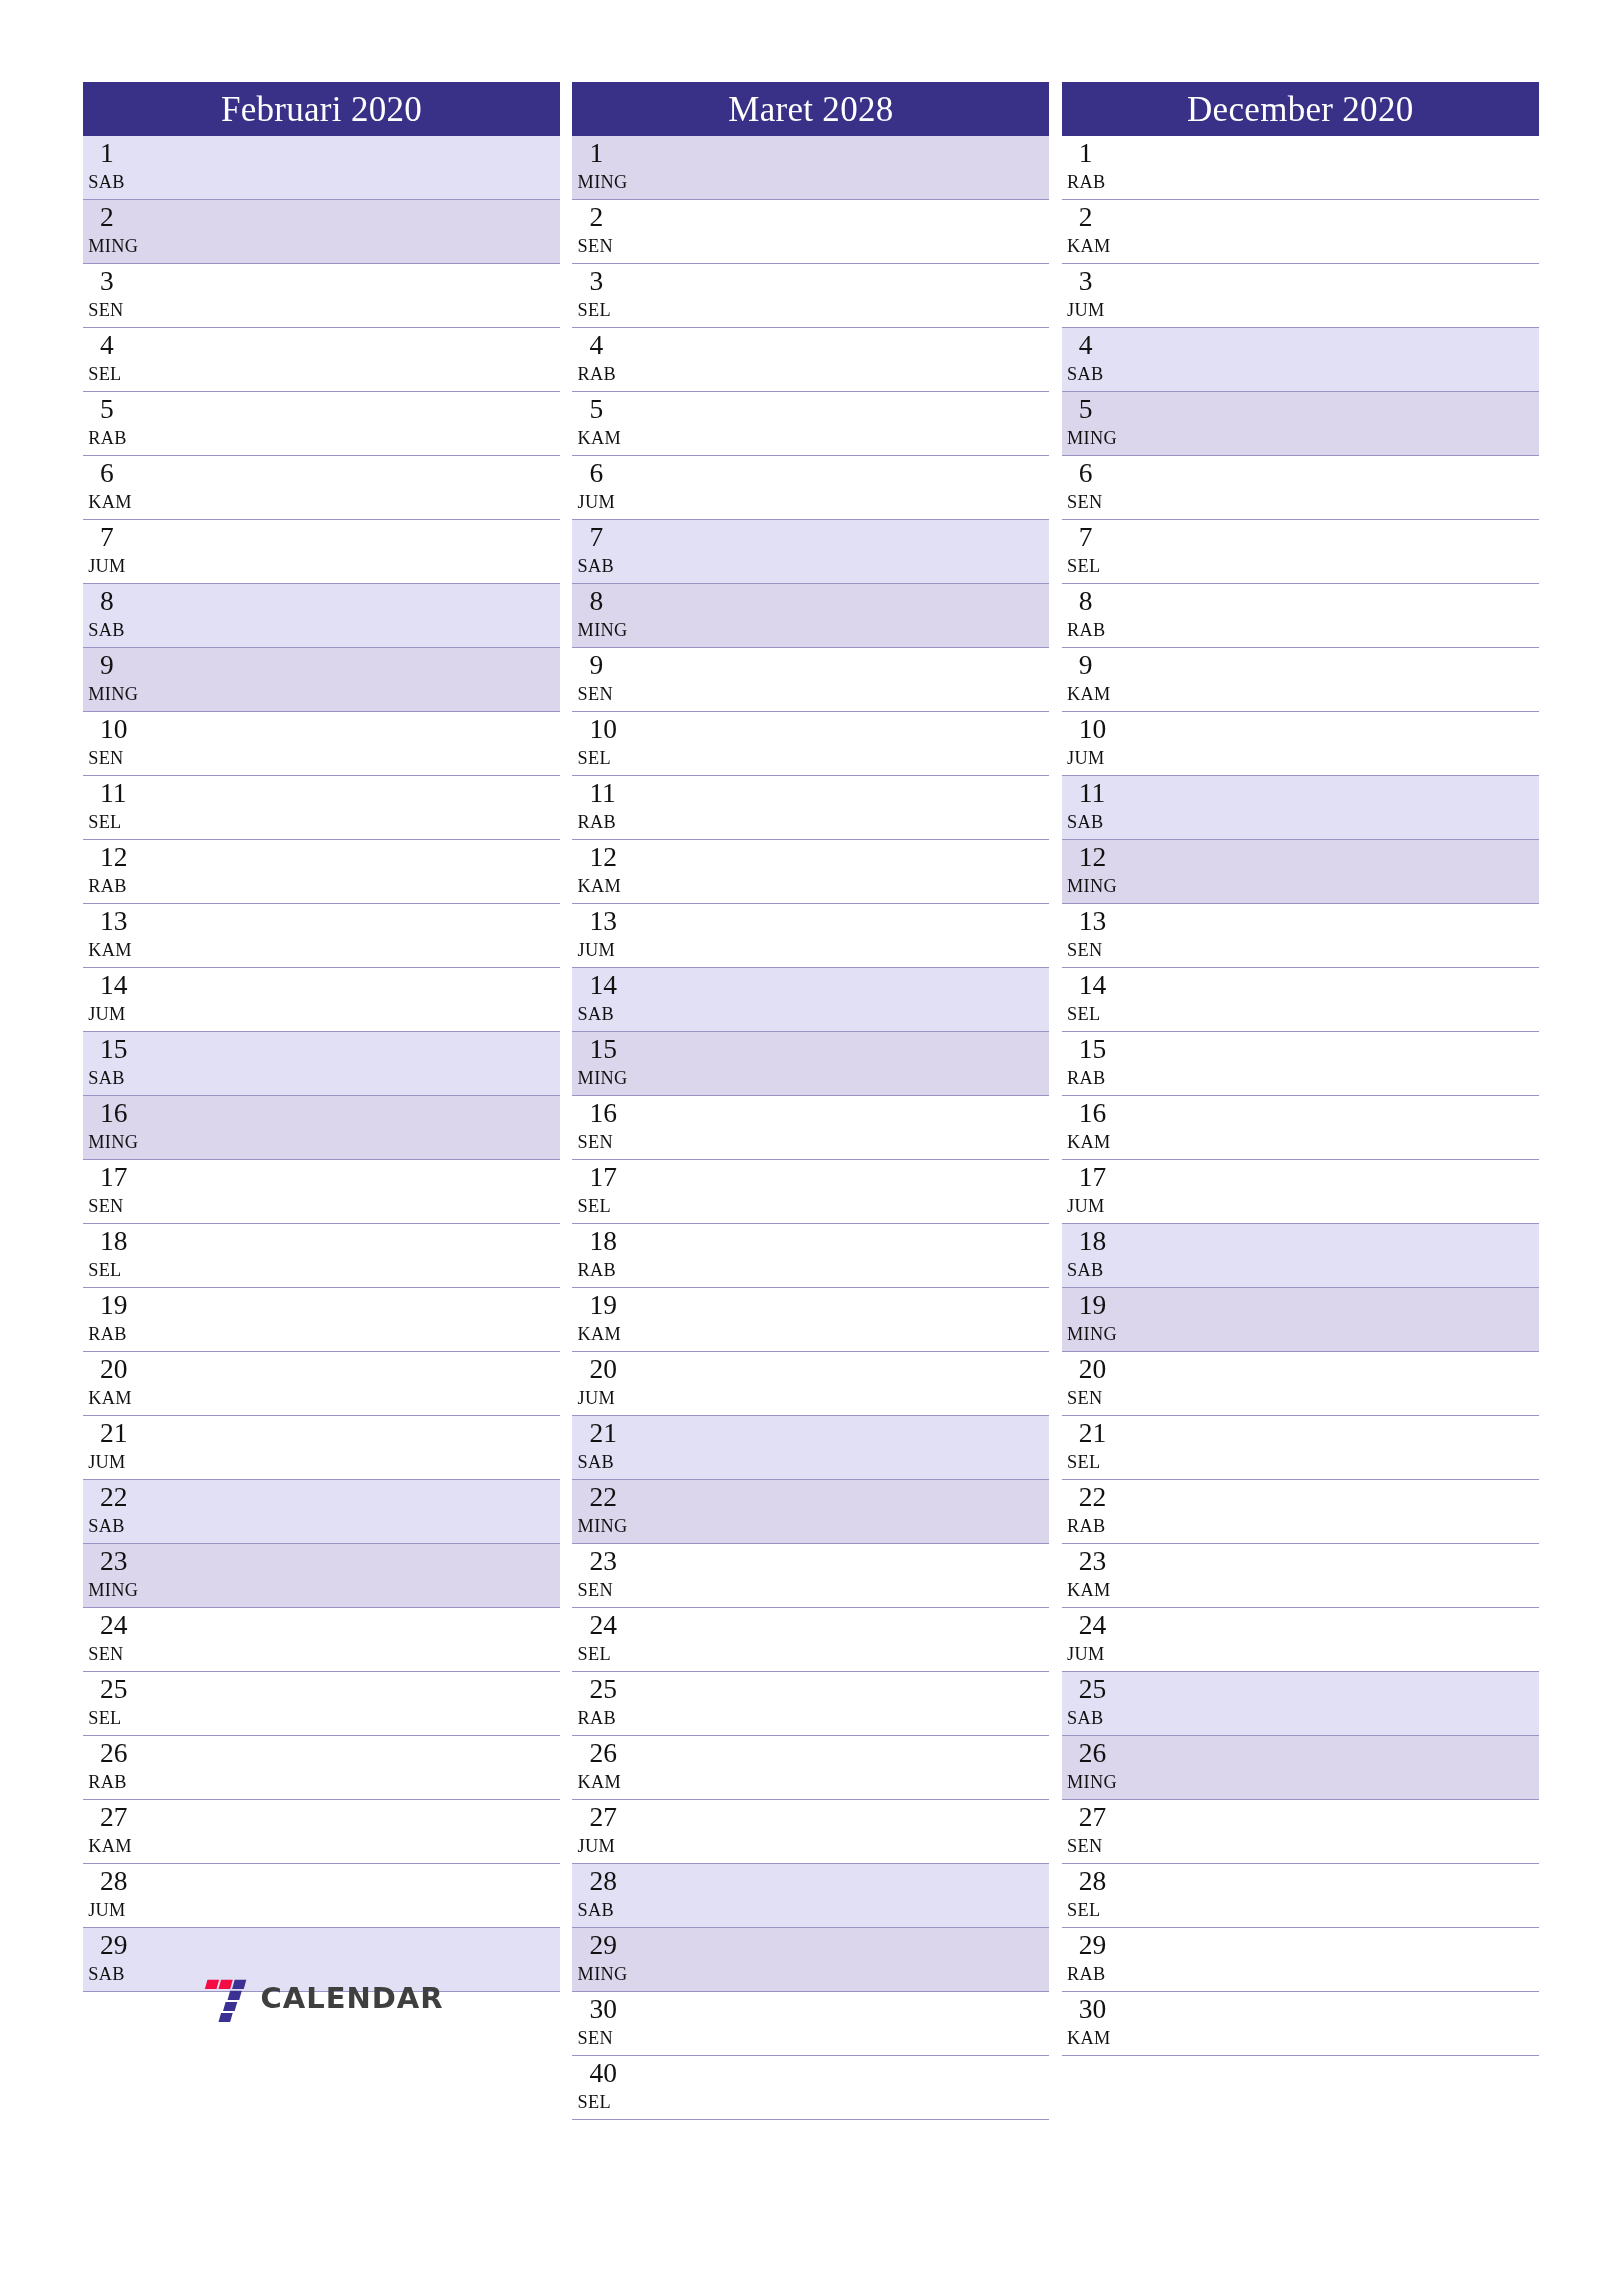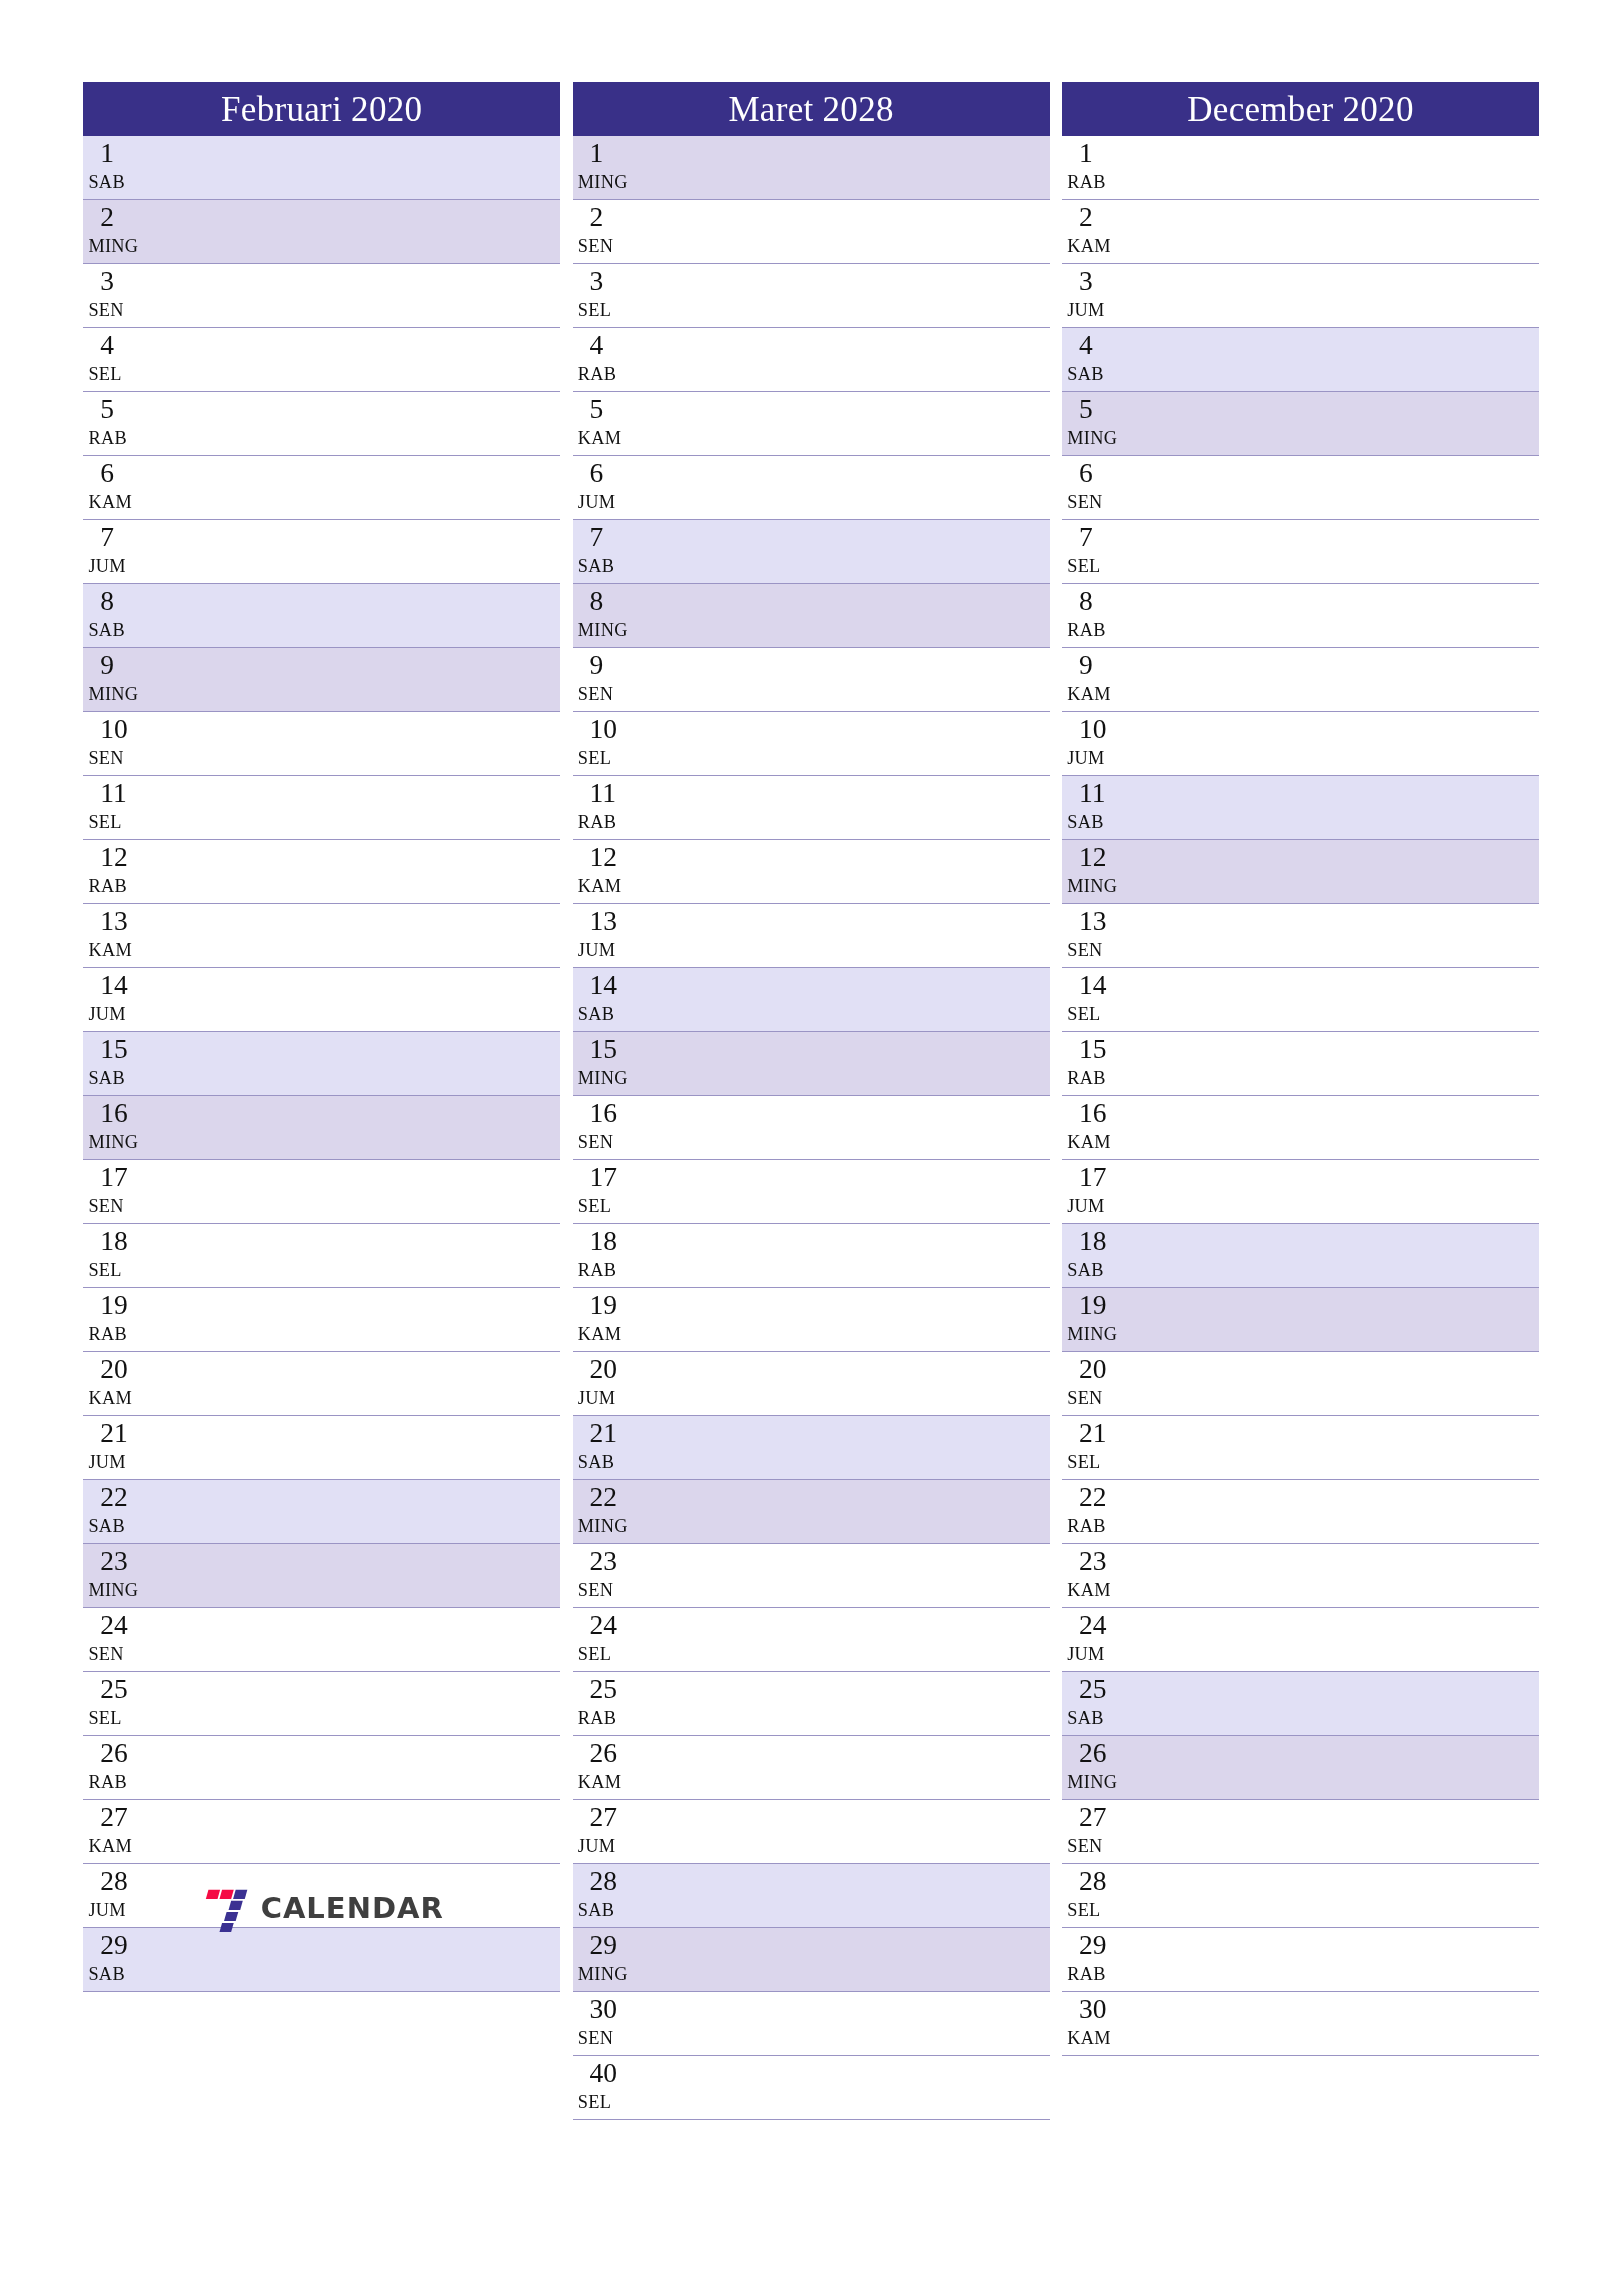--- a/index.html
+++ b/index.html
@@ -15,21 +15,20 @@
     overflow: hidden;
   }
 
   #planner {
     position: absolute;
     left: 83px;
     top: 82px;
     width: 1456px;
     display: flex;
     gap: 12.4px;
-    justify-content: flex-end;
   }
 
   .month-col {
     width: 477px;
     position: relative;
   }
 
   .month-header {
     height: 54px;
     background: #393088;
@@ -224,21 +223,21 @@
         </div>
         <div class="day-row " style="border-bottom-color: rgb(154, 148, 196);">
           <span class="day-num">28</span>
           <span class="day-name">JUM</span>
         </div>
         <div class="day-row sat" style="border-bottom-color: rgb(154, 148, 196); background: rgb(225, 224, 245);">
           <span class="day-num">29</span>
           <span class="day-name">SAB</span>
         </div>
       </div>
-      <div class="logo-wrap" style="top: 1802px;">
+      <div class="logo-wrap" style="top: 1892px;">
         <span class="logo-mark">
           <svg width="48" height="48" viewBox="0 0 74 74" xmlns="http://www.w3.org/2000/svg">
             <g>
               <polygon points="13,9 31,9 27,23 9,23" fill="#f50b44"></polygon>
               <polygon points="34,9 52,9 48,23 30,23" fill="#f50b44"></polygon>
               <polygon points="55,9 73,9 69,23 51,23" fill="#3b3192"></polygon>
               <polygon points="48,26 66,26 62,40 44,40" fill="#3b3192"></polygon>
               <polygon points="41,43 59,43 55,57 37,57" fill="#3b3192"></polygon>
               <polygon points="34,60 52,60 48,74 30,74" fill="#3b3192"></polygon>
             </g>

